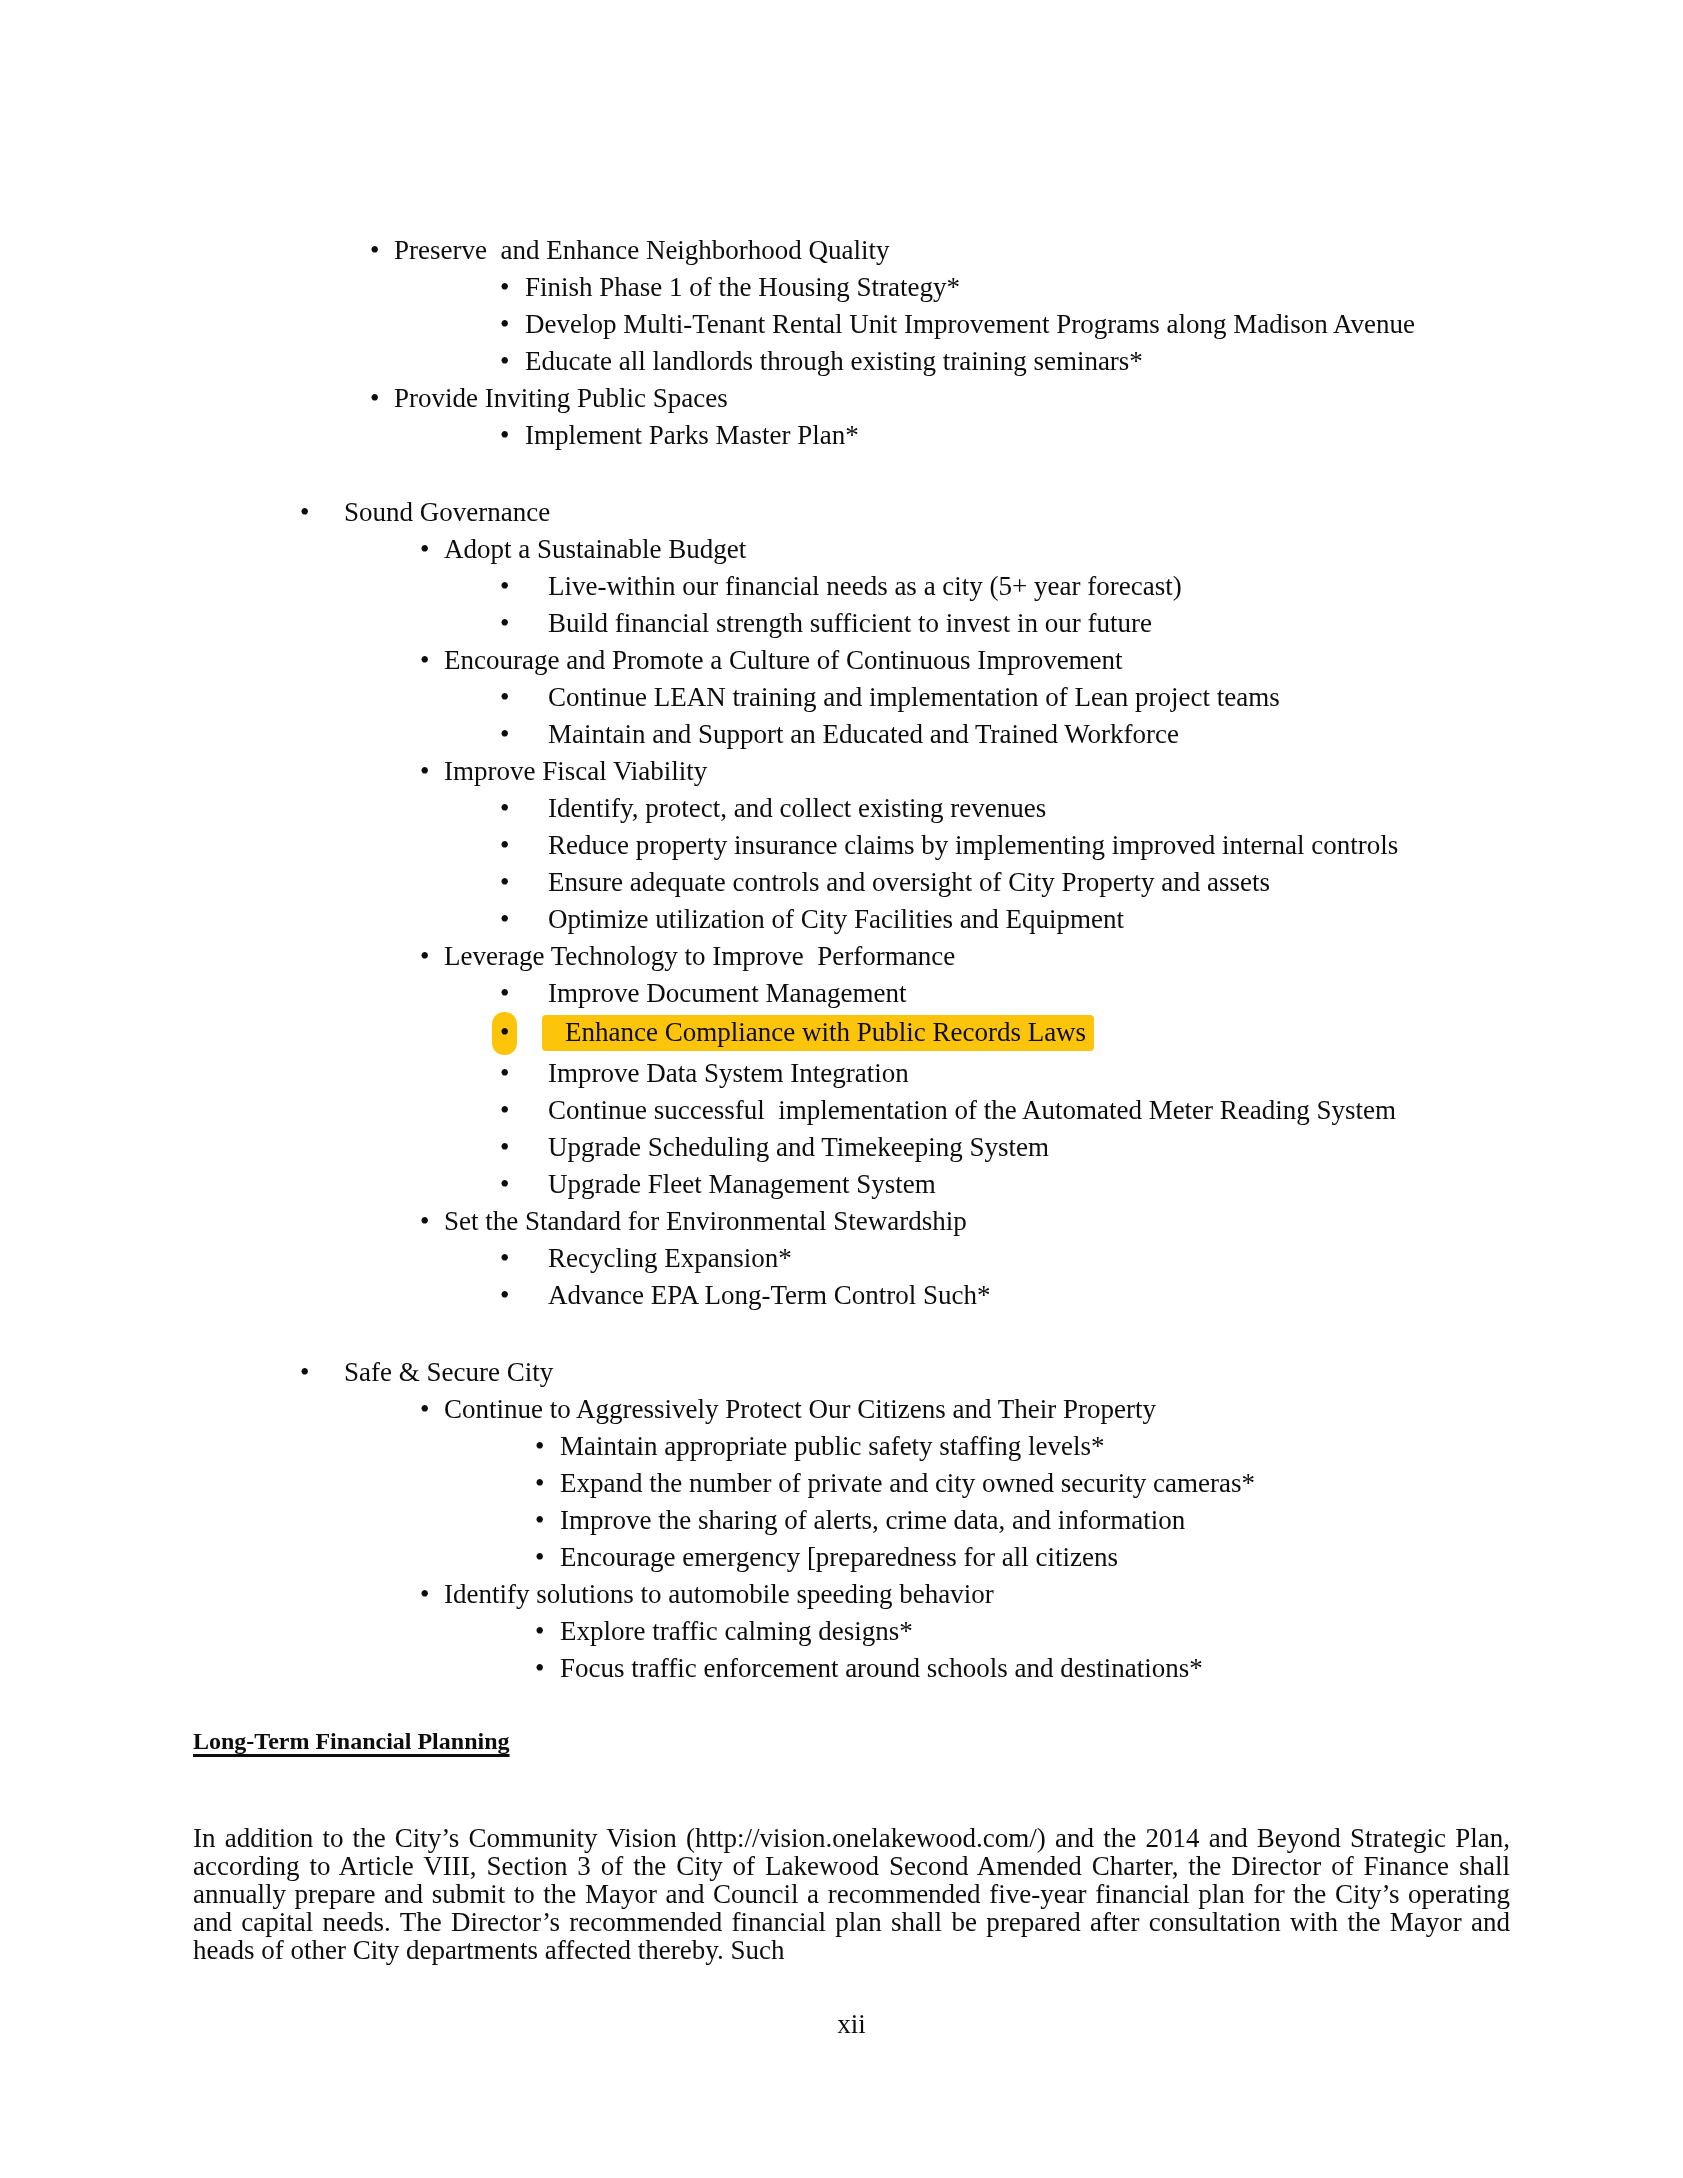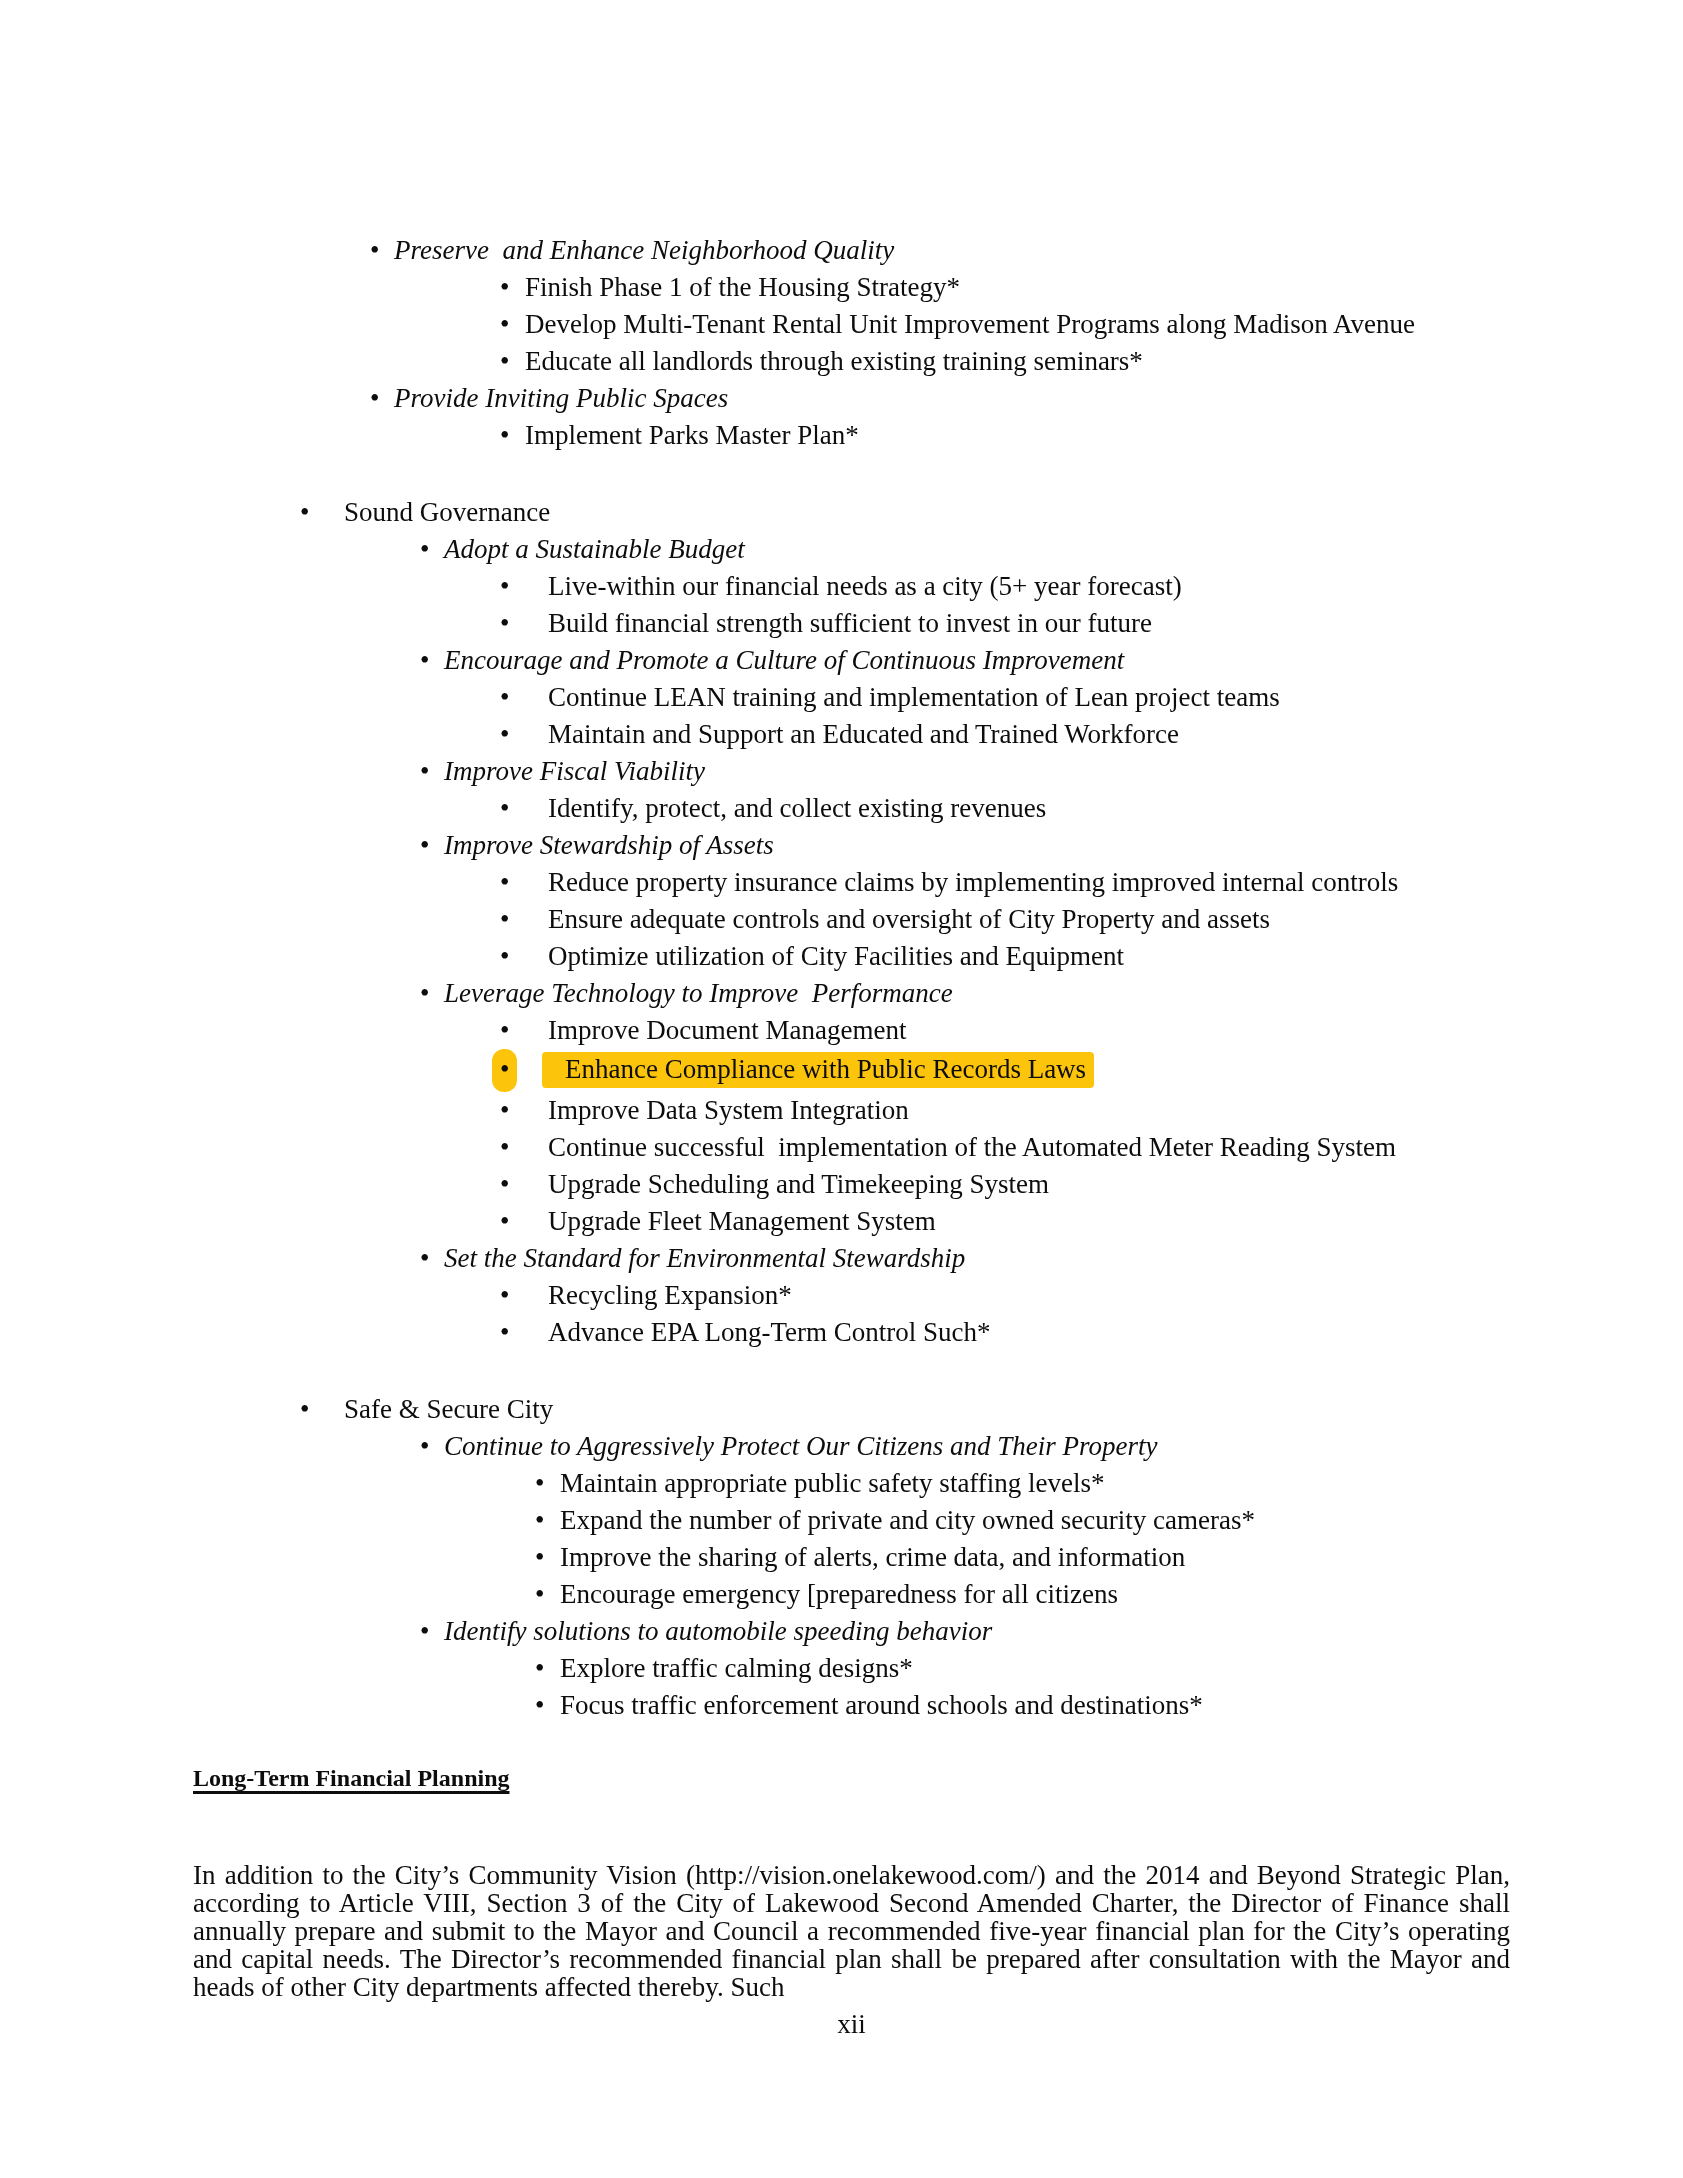--- a/index.html
+++ b/index.html
@@ -21,21 +21,21 @@
   .lvl-goal-a{padding-left:177px;}
   .lvl-goal-a .bullet{width:24px;}
   .lvl-goal{padding-left:227px;}
   .lvl-goal .bullet{width:24px;}
   .lvl-action-a{padding-left:307px;}
   .lvl-action-a .bullet{width:25px;}
   .lvl-action-tab{padding-left:307px;}
   .lvl-action-tab .bullet{width:48px;}
   .lvl-action-b{padding-left:342px;}
   .lvl-action-b .bullet{width:25px;}
-  .lvl-goal-a .item-text,.lvl-goal .item-text{font-style:italic;}
+  .lvl-goal-a .item-text,.lvl-goal .item-text{}
   .lvl-section .item-text{
     text-decoration-thickness:2.5px;
     text-underline-offset:5px;
   }
   .gap-before{margin-top:40px;}
   
   .hl .item-text{
     background:var(--hl,#FCC40A);
     padding:2px 8px 4px 23px;
     margin-left:-6px;
@@ -79,21 +79,20 @@
         <div class="item lvl-action-a"><span class="bullet"><span class="bullet-glyph">•</span></span><span class="item-text">Implement Parks Master Plan*</span></div>
         <div class="item lvl-section gap-before"><span class="bullet"><span class="bullet-glyph">•</span></span><span class="item-text">Sound Governance</span></div>
         <div class="item lvl-goal"><span class="bullet"><span class="bullet-glyph">•</span></span><span class="item-text">Adopt a Sustainable Budget</span></div>
         <div class="item lvl-action-tab"><span class="bullet"><span class="bullet-glyph">•</span></span><span class="item-text">Live-within our financial needs as a city (5+ year forecast)</span></div>
         <div class="item lvl-action-tab"><span class="bullet"><span class="bullet-glyph">•</span></span><span class="item-text">Build financial strength sufficient to invest in our future</span></div>
         <div class="item lvl-goal"><span class="bullet"><span class="bullet-glyph">•</span></span><span class="item-text">Encourage and Promote a Culture of Continuous Improvement</span></div>
         <div class="item lvl-action-tab"><span class="bullet"><span class="bullet-glyph">•</span></span><span class="item-text">Continue LEAN training and implementation of Lean project teams</span></div>
         <div class="item lvl-action-tab"><span class="bullet"><span class="bullet-glyph">•</span></span><span class="item-text">Maintain and Support an Educated and Trained Workforce</span></div>
         <div class="item lvl-goal"><span class="bullet"><span class="bullet-glyph">•</span></span><span class="item-text">Improve Fiscal Viability</span></div>
         <div class="item lvl-action-tab"><span class="bullet"><span class="bullet-glyph">•</span></span><span class="item-text">Identify, protect, and collect existing revenues</span></div>
-        <div class="item lvl-goal"><span class="bullet"><span class="bullet-glyph">•</span></span><span class="item-text">Improve Stewardship of Assets</span></div>
         <div class="item lvl-action-tab"><span class="bullet"><span class="bullet-glyph">•</span></span><span class="item-text">Reduce property insurance claims by implementing improved internal controls</span></div>
         <div class="item lvl-action-tab"><span class="bullet"><span class="bullet-glyph">•</span></span><span class="item-text">Ensure adequate controls and oversight of City Property and assets</span></div>
         <div class="item lvl-action-tab"><span class="bullet"><span class="bullet-glyph">•</span></span><span class="item-text">Optimize utilization of City Facilities and Equipment</span></div>
         <div class="item lvl-goal"><span class="bullet"><span class="bullet-glyph">•</span></span><span class="item-text">Leverage Technology to Improve  Performance</span></div>
         <div class="item lvl-action-tab"><span class="bullet"><span class="bullet-glyph">•</span></span><span class="item-text">Improve Document Management</span></div>
         <div class="item lvl-action-tab hl"><span class="bullet"><span class="bullet-glyph">•</span></span><span class="item-text">Enhance Compliance with Public Records Laws</span></div>
         <div class="item lvl-action-tab"><span class="bullet"><span class="bullet-glyph">•</span></span><span class="item-text">Improve Data System Integration</span></div>
         <div class="item lvl-action-tab"><span class="bullet"><span class="bullet-glyph">•</span></span><span class="item-text">Continue successful  implementation of the Automated Meter Reading System</span></div>
         <div class="item lvl-action-tab"><span class="bullet"><span class="bullet-glyph">•</span></span><span class="item-text">Upgrade Scheduling and Timekeeping System</span></div>
         <div class="item lvl-action-tab"><span class="bullet"><span class="bullet-glyph">•</span></span><span class="item-text">Upgrade Fleet Management System</span></div>

